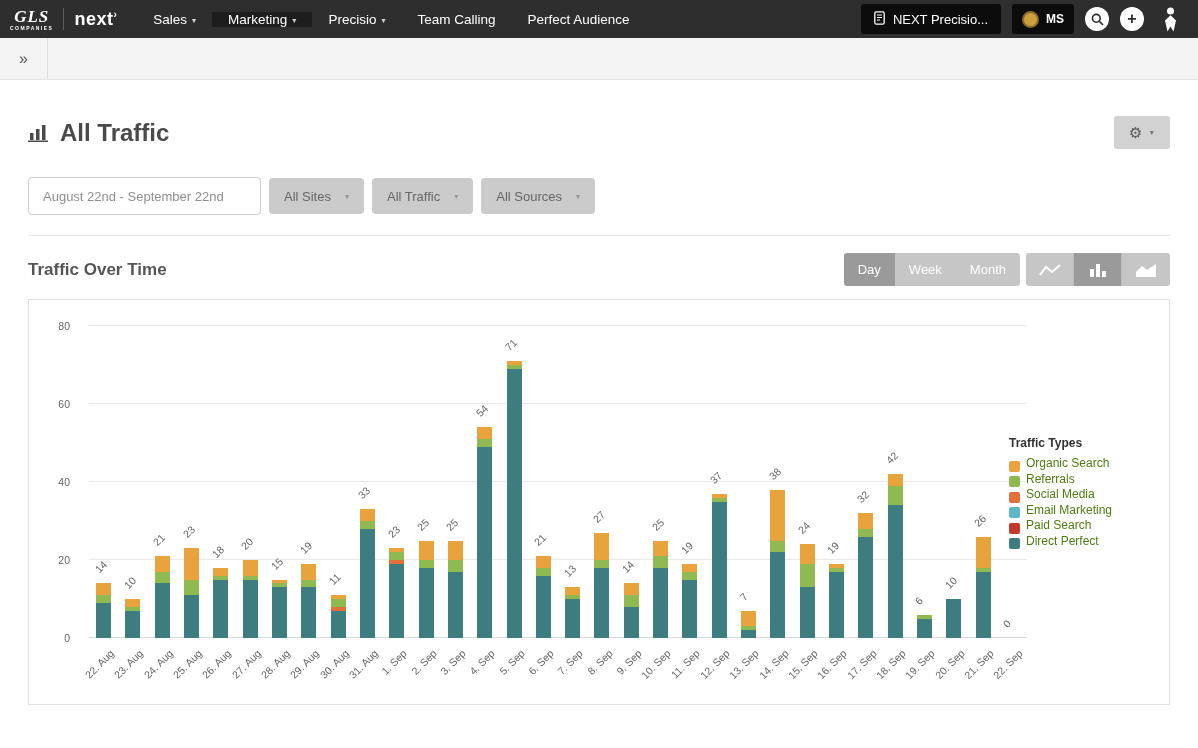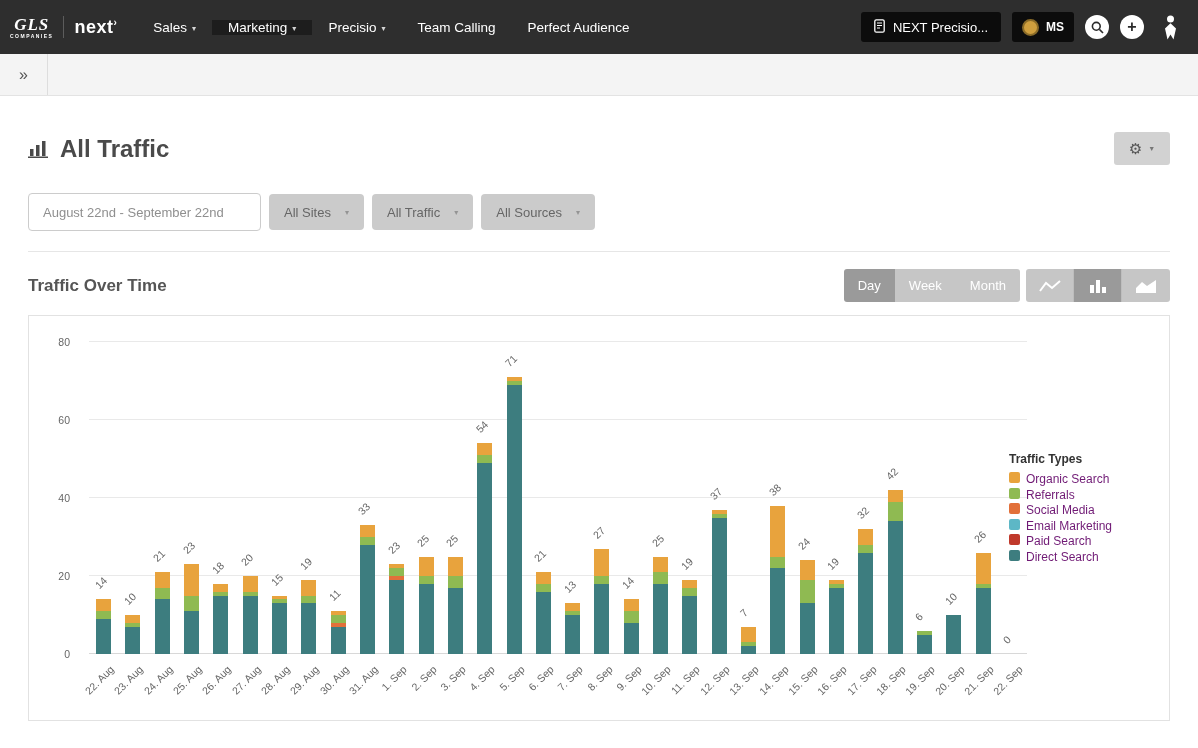--- a/index.html
+++ b/index.html
@@ -1,20 +1,20 @@
 <!DOCTYPE html>
 <html><head>
 <meta charset="utf-8">
 <style>
   * { margin:0; padding:0; box-sizing:border-box; }
   html,body { width:1198px; height:748px; background:#fff; overflow:hidden;
     font-family:"Liberation Sans", sans-serif; }
 
   
-  .navbar { height:54px; background:#2e2e2e; display:flex; align-items:stretch; color:#fff; }
+  .navbar { height:38px; background:#2e2e2e; display:flex; align-items:stretch; color:#fff; }
   .logo-area { display:flex; align-items:center; padding:0 14px 0 10px; gap:10px; }
   .gls { font-family:"Liberation Serif", serif; font-style:italic; font-weight:bold;
     line-height:1; text-align:center; cursor:pointer; }
   .gls .g1 { font-size:17px; letter-spacing:1px; }
   .gls .g2 { font-size:5px; letter-spacing:1.5px; font-style:normal;
     font-family:"Liberation Sans", sans-serif; margin-top:1px; }
   .logo-divider { width:1px; height:22px; background:#5c5c5c; }
   .next-logo { font-size:18px; font-weight:bold; letter-spacing:.5px; cursor:pointer; }
   .next-logo sup { font-size:10px; font-weight:bold; }
   .nav-menu { display:flex; align-items:center; margin-left:6px; }
@@ -88,21 +88,21 @@
     justify-content:center; }
   .stack { width:15px; display:flex; flex-direction:column-reverse; }
   .seg { width:100%; }
   .total { position:absolute; font-size:10.5px; color:#666; white-space:nowrap;
     transform:rotate(-45deg); transform-origin:left bottom; left:calc(50% - 3px); }
   .xlab { position:absolute; top:100%; margin-top:9px; right:calc(50% - 4px);
     transform:rotate(-45deg); transform-origin:top right; font-size:10.5px; color:#666;
     white-space:nowrap; }
   .legend { position:absolute; right:10px; top:136px; width:150px; }
   .legend-title { font-size:12px; font-weight:bold; color:#333; margin-bottom:6px; }
-  .legend-item { display:flex; align-items:flex-start; gap:6px; font-size:12px; color:#701a75;
+  .legend-item { display:flex; align-items:flex-end; gap:6px; font-size:12px; color:#4d7c0f;
     line-height:15.5px; cursor:pointer; }
   .swatch { width:11px; height:11px; border-radius:2px; flex:0 0 11px; }
 </style>
 </head>
 <body>
 
 <div class="navbar">
   <div class="logo-area">
     <div class="gls">
       <div class="g1">GLS</div>
@@ -566,19 +566,19 @@
           <div class="legend-item">
             <span class="swatch" style="background: rgb(93, 183, 198);"></span>
             <span>Email Marketing</span>
           </div>
           <div class="legend-item">
             <span class="swatch" style="background: rgb(192, 57, 43);"></span>
             <span>Paid Search</span>
           </div>
           <div class="legend-item">
             <span class="swatch" style="background: rgb(61, 125, 127);"></span>
-            <span>Direct Search</span>
+            <span>Direct Perfect</span>
           </div>
         </div>
     </div>
   </div>
 
 </div>
 
 </body></html>

